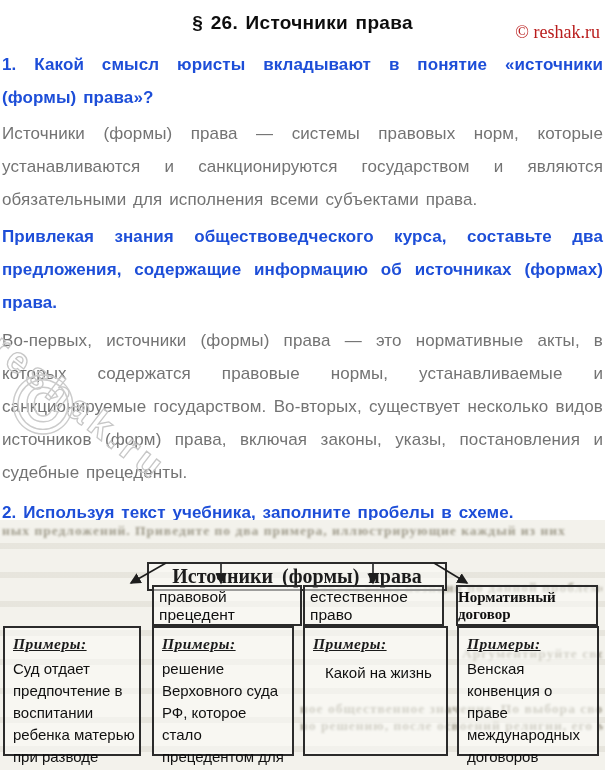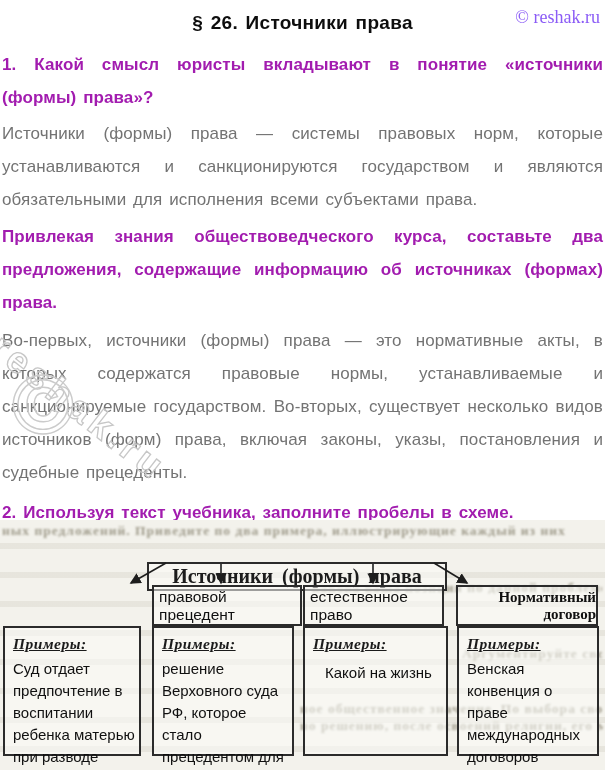--- a/index.html
+++ b/index.html
@@ -7,30 +7,30 @@
     width:605px;height:770px;position:relative;overflow:hidden;
     background:#ffffff;
     font-family:"Liberation Sans","DejaVu Sans",sans-serif;
     color:#161616;
   }
   .page-title{
     position:absolute;top:12px;left:0;width:605px;text-align:center;
     font-weight:bold;font-size:19px;letter-spacing:.3px;word-spacing:2px;color:#0d0d0d;
   }
   .logo{
-    position:absolute;top:7px;right:5px;
+    position:absolute;top:22px;right:5px;
     font-family:"Liberation Serif","DejaVu Serif",serif;
-    font-size:18px;color:#8b5cf6;
+    font-size:18px;color:#b91c1c;
   }
   .para{
     position:absolute;left:2px;width:601px;
     text-align:justify;font-size:17px;line-height:33px;
     word-spacing:2px;letter-spacing:.1px;color:#737373;
   }
-  .bold{font-weight:bold;color:#a21caf;}
+  .bold{font-weight:bold;color:#1d4ed8;}
   #q1{top:31px;}
   #a1{top:100px;}
   #t1{top:203px;}
   #a2{top:307px;}
   #q2{top:479px;}
 
   
   .watermark{
     position:absolute;top:326px;left:8px;z-index:6;pointer-events:none;
     transform:rotate(38deg);transform-origin:0 0;
@@ -74,21 +74,21 @@
 
   .cat{
     position:absolute;top:65px;height:41px;z-index:2;
     box-sizing:border-box;border:2px solid #2b2b2b;background:rgba(252,251,248,.55);
     display:flex;align-items:center;
     font-size:15.5px;color:#101010;
   }
   .b1{left:3px;width:140px;padding-left:7px;}
   .b2{left:152px;width:150px;padding-left:5px;}
   .b3{left:303px;width:141px;padding-left:5px;}
-  .b4{left:456px;width:142px;justify-content:center;text-align:right;
+  .b4{left:456px;width:142px;justify-content:center;text-align:left;
       font-family:"Liberation Serif","DejaVu Serif",serif;font-weight:bold;
       font-size:15px;line-height:17px;}
 
   .ex{
     position:absolute;top:106px;height:130px;z-index:2;
     box-sizing:border-box;border:2px solid #2b2b2b;background:rgba(252,251,248,.55);
     padding:5px 3px 0 8px;font-size:15px;line-height:22px;color:#101010;
   }
   .e1{left:3px;width:138px;}
   .e2{left:152px;width:142px;}

